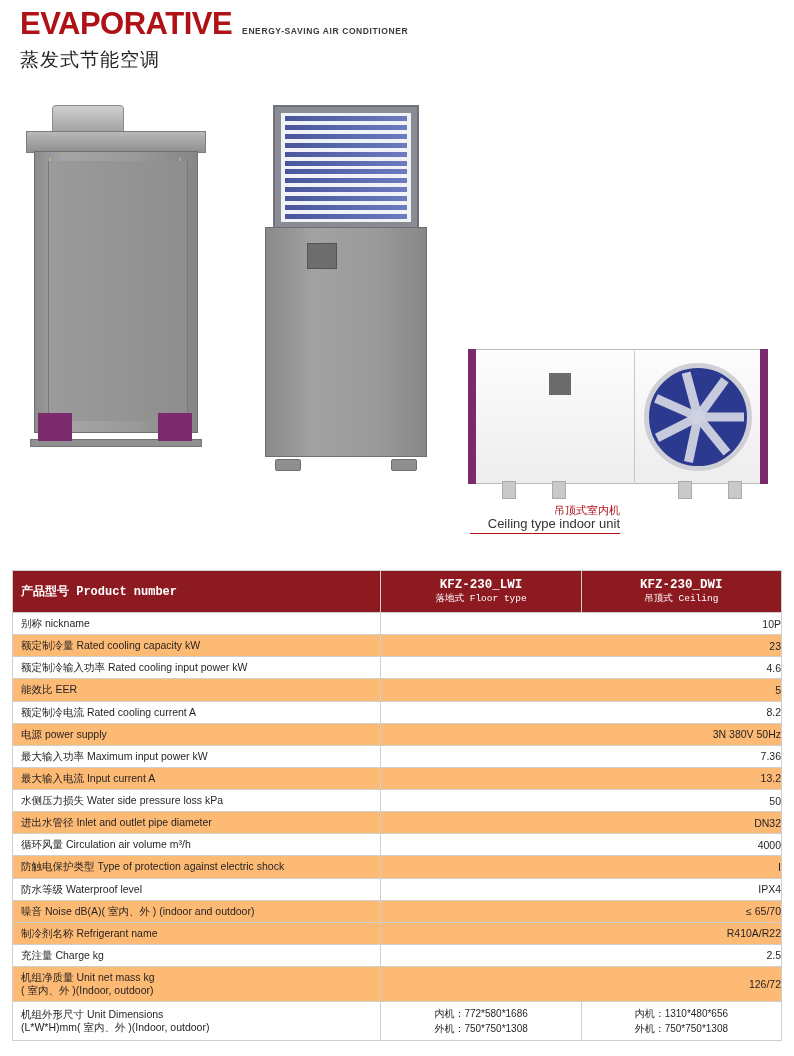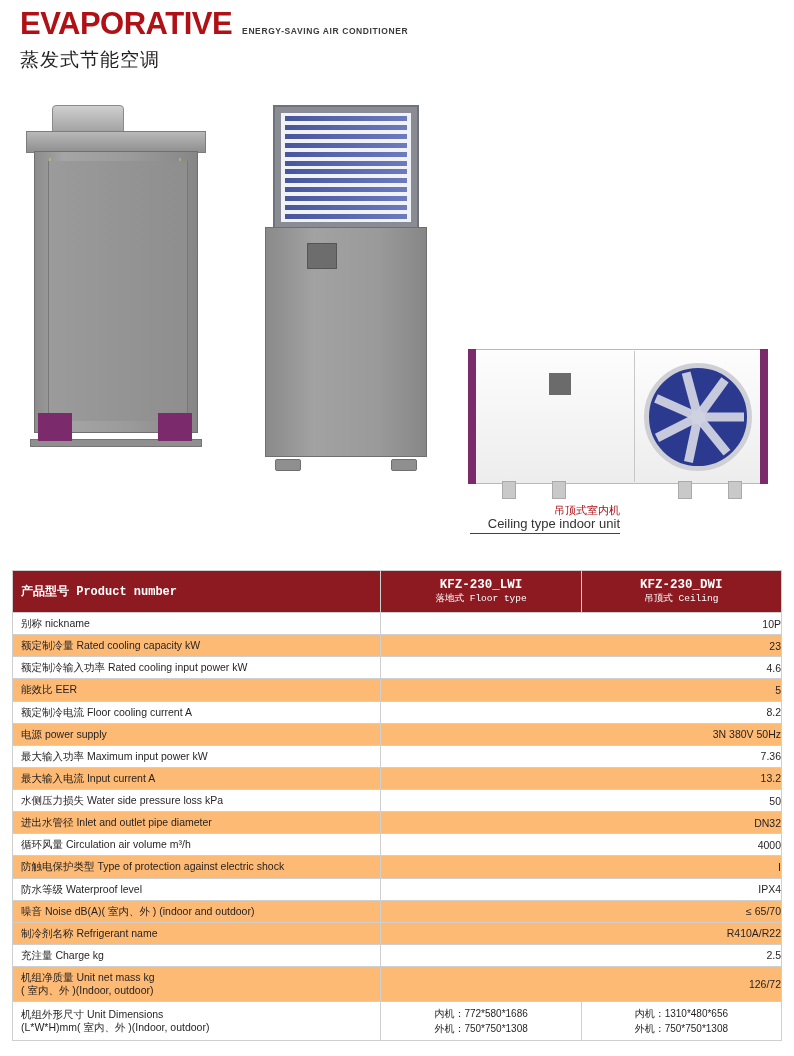--- a/index.html
+++ b/index.html
@@ -281,21 +281,21 @@
         </tr>
         <tr>
           <td class="name twoline">额定制冷输入功率 Rated cooling input power kW</td>
           <td class="val" colspan="2">4.6</td>
         </tr>
         <tr class="alt">
           <td class="name twoline">能效比 EER</td>
           <td class="val" colspan="2">5</td>
         </tr>
         <tr>
-          <td class="name twoline">额定制冷电流 Floor cooling current A</td>
+          <td class="name twoline">额定制冷电流 Rated cooling current A</td>
           <td class="val" colspan="2">8.2</td>
         </tr>
         <tr class="alt">
           <td class="name twoline">电源 power supply</td>
           <td class="val" colspan="2">3N 380V 50Hz</td>
         </tr>
         <tr>
           <td class="name twoline">最大输入功率 Maximum input power kW</td>
           <td class="val" colspan="2">7.36</td>
         </tr>

